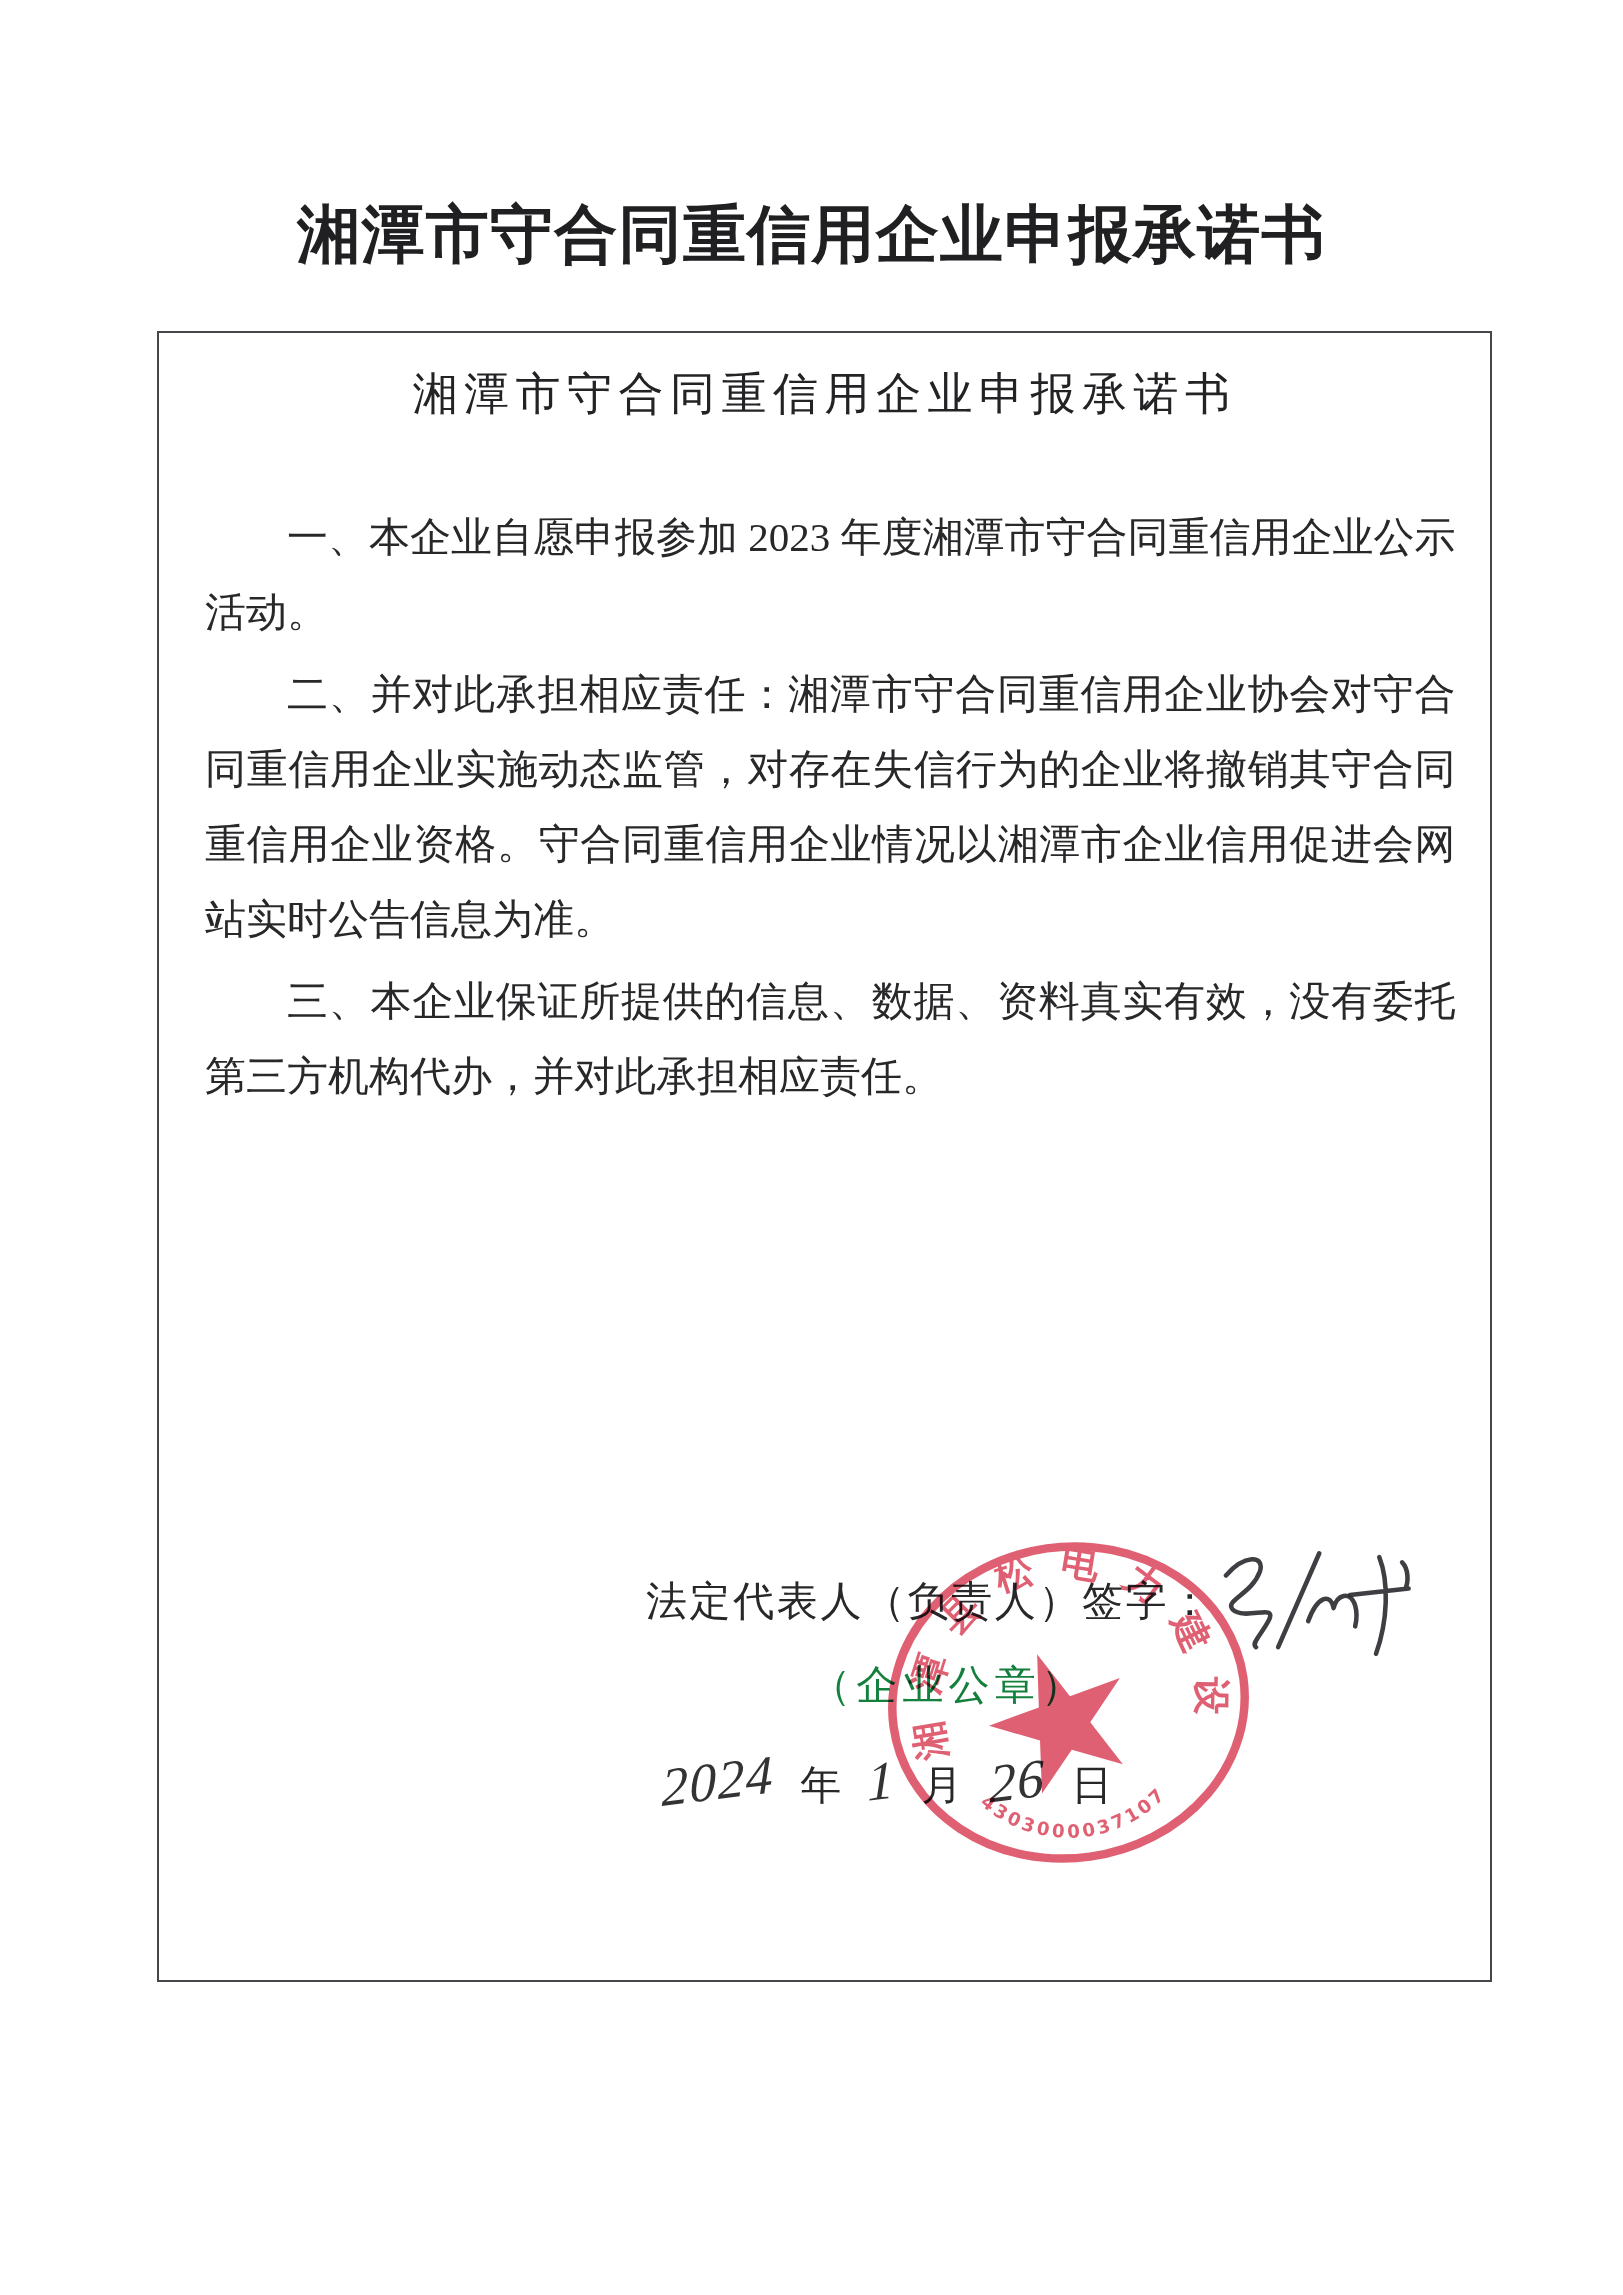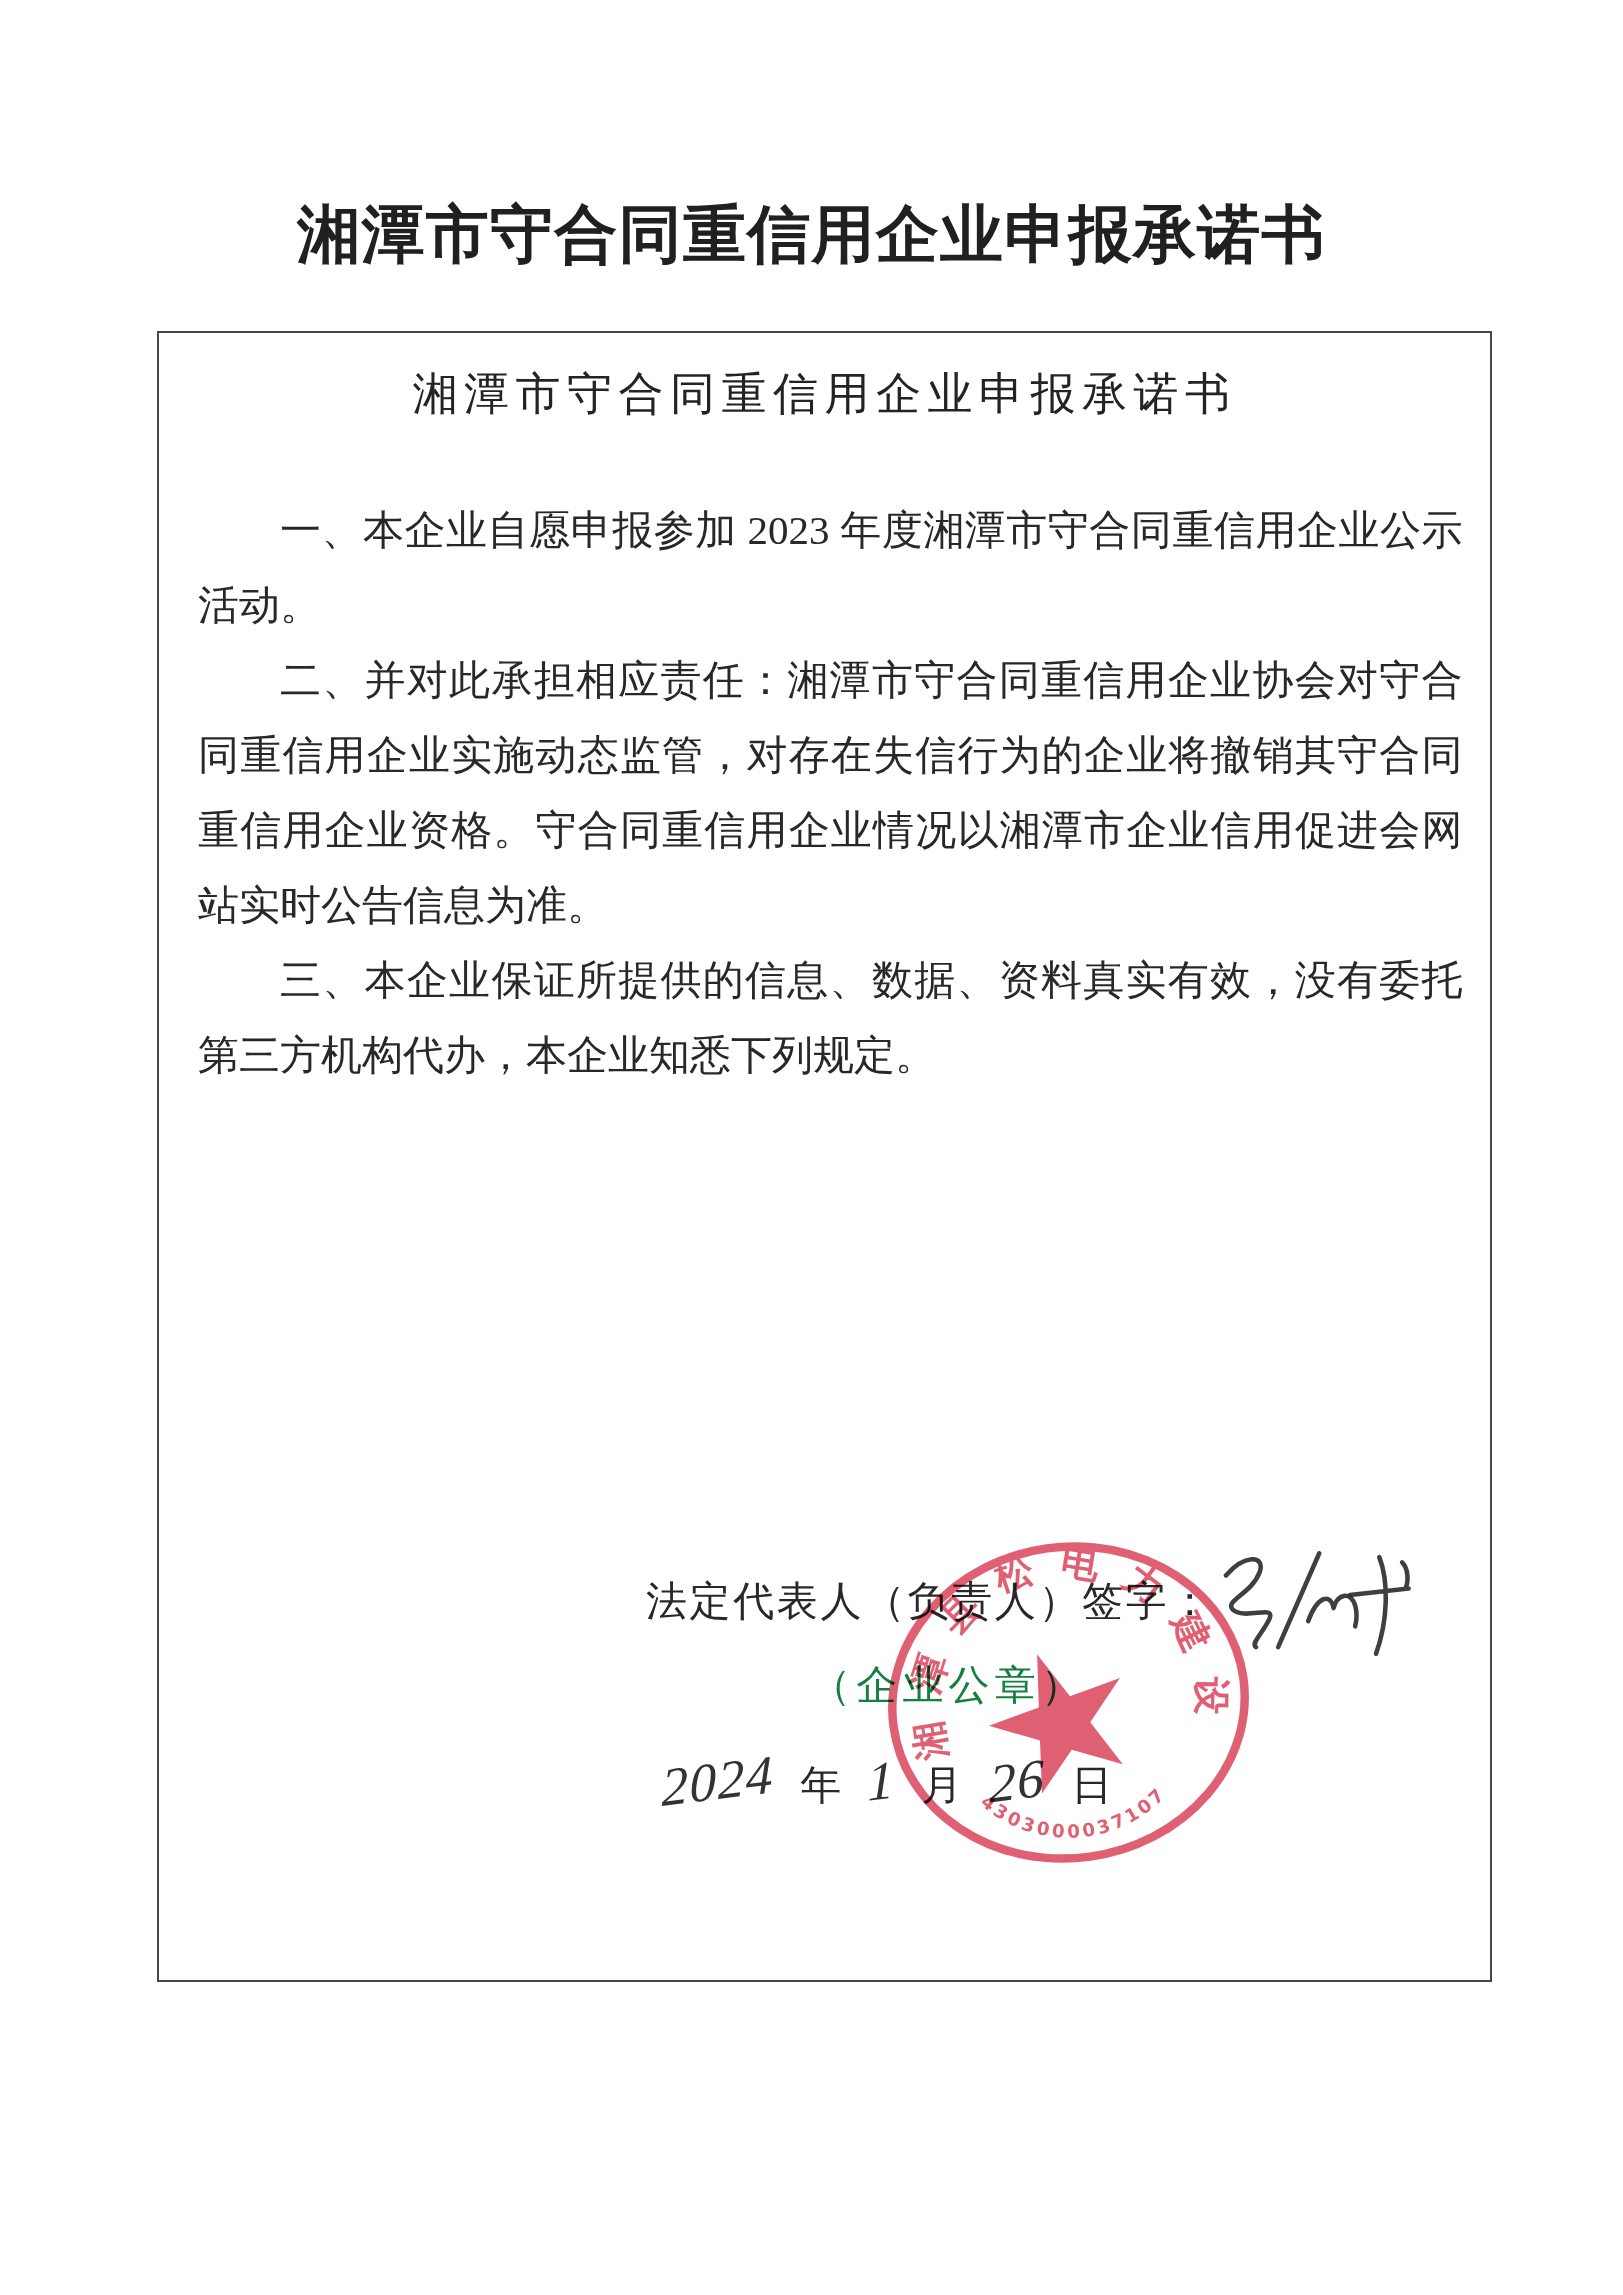--- a/index.html
+++ b/index.html
@@ -39,21 +39,21 @@
   }
   .body-text{
     position:absolute;
     left:39px;right:27.5px;top:160px;
     font-size:41px;line-height:75px;
     text-align:justify;
     text-align-last:left;
     color:#28282b;
   }
   .body-text p{
-    margin:0;
+    margin:7px;
     text-indent:2em;
   }
   .sig-label{
     position:absolute;
     left:635px;top:1572px;
     font-size:41px;line-height:59px;
     color:#28282b;
     letter-spacing:2.6px;
     white-space:nowrap;
     margin-left:11px;
@@ -134,21 +134,21 @@
 
   <div class="main-title">湘潭市守合同重信用企业申报承诺书</div>
 
   <div class="frame">
 
     <div class="inner-title">湘潭市守合同重信用企业申报承诺书</div>
 
     <div class="body-text">
       <p>一、本企业自愿申报参加 2023 年度湘潭市守合同重信用企业公示活动。</p>
       <p>二、并对此承担相应责任：湘潭市守合同重信用企业协会对守合同重信用企业实施动态监管，对存在失信行为的企业将撤销其守合同重信用企业资格。守合同重信用企业情况以湘潭市企业信用促进会网站实时公告信息为准。</p>
-      <p>三、本企业保证所提供的信息、数据、资料真实有效，没有委托第三方机构代办，本企业知悉下列规定。</p>
+      <p>三、本企业保证所提供的信息、数据、资料真实有效，没有委托第三方机构代办，并对此承担相应责任。</p>
     </div>
 
   </div>
 
   <div class="sig-label">法定代表人（负责人）签字：</div>
 
   <svg class="signature-svg" viewBox="0 0 360 210">
     <path d="M 42 62 C 70 30, 102 30, 94 56 C 82 90, 40 100, 52 114 C 72 132, 120 104, 108 130 C 97 152, 80 166, 88 172"></path>
     <path d="M 185 28 L 122 172"></path>
     <path d="M 168 132 C 182 94, 202 88, 207 112 C 212 92, 232 84, 240 108 C 244 122, 242 132, 240 140"></path>

